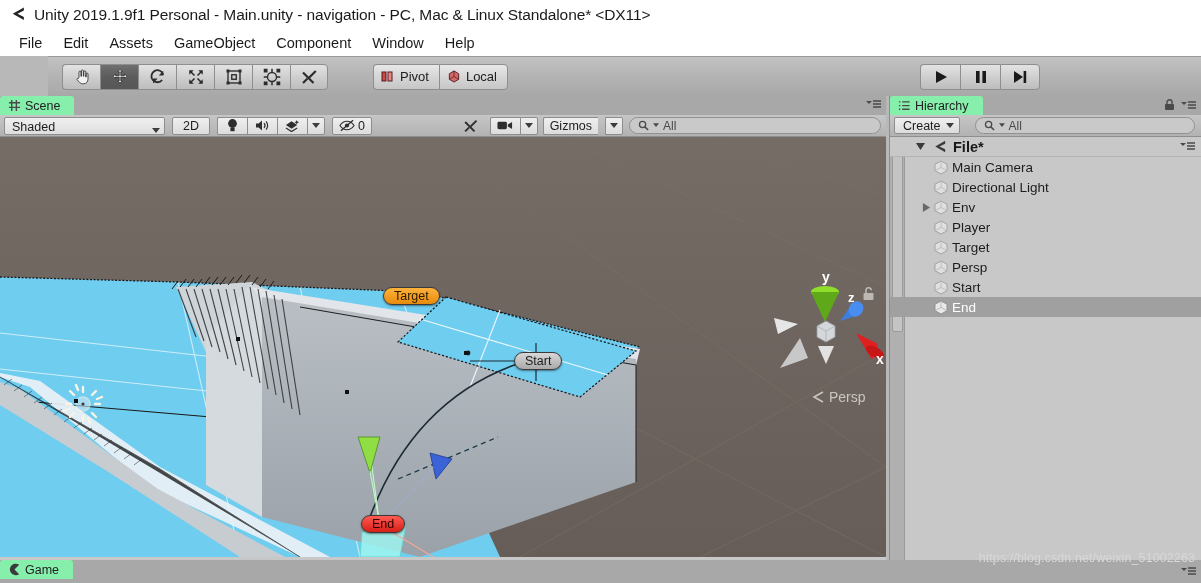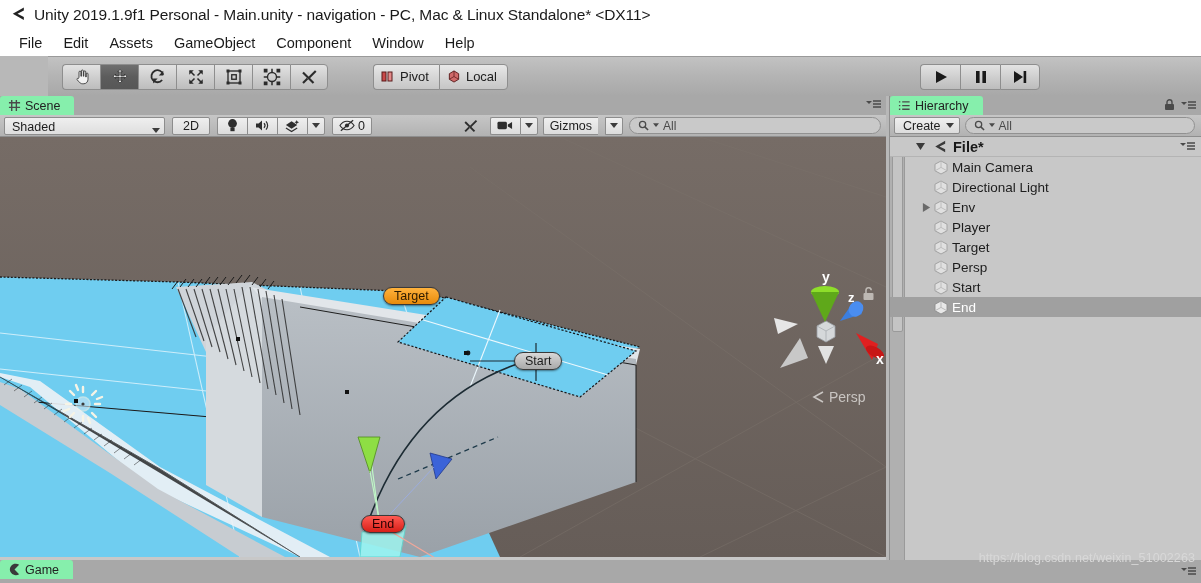--- a/index.html
+++ b/index.html
@@ -142,21 +142,21 @@
   }
   .gizmo-lock { position: absolute; left: 862px; top: 150px; }
 
   
   .hier-panel {
     position: absolute; left: 889px; top: 96px; width: 312px; height: 464px;
     background: #c8c8c8; border-left: 1px solid #8e8e8e;
   }
   .hier-toolbar {
     height: 22px; background: linear-gradient(180deg,#c6c6c6,#b2b2b2);
-    display: flex; align-items: center; border-bottom: 1px solid #8e8e8e;
+    display: flex; align-items: center; border-bottom: 1px solid #8e8e8e; gap: 10px;
   }
   .create-btn {
     height: 17px; margin-left: 4px; padding: 0 5px 0 8px;
     background: linear-gradient(180deg,#efefef,#dcdcdc);
     border: 1px solid #8d8d8d; border-radius: 2px;
     display: flex; align-items: center; gap: 5px;
     font-size: 12.5px; color: #1d1d1d; cursor: pointer;
   }
   .hsearch {
     height: 17px; flex: 1; margin: 0 6px 0 5px;

